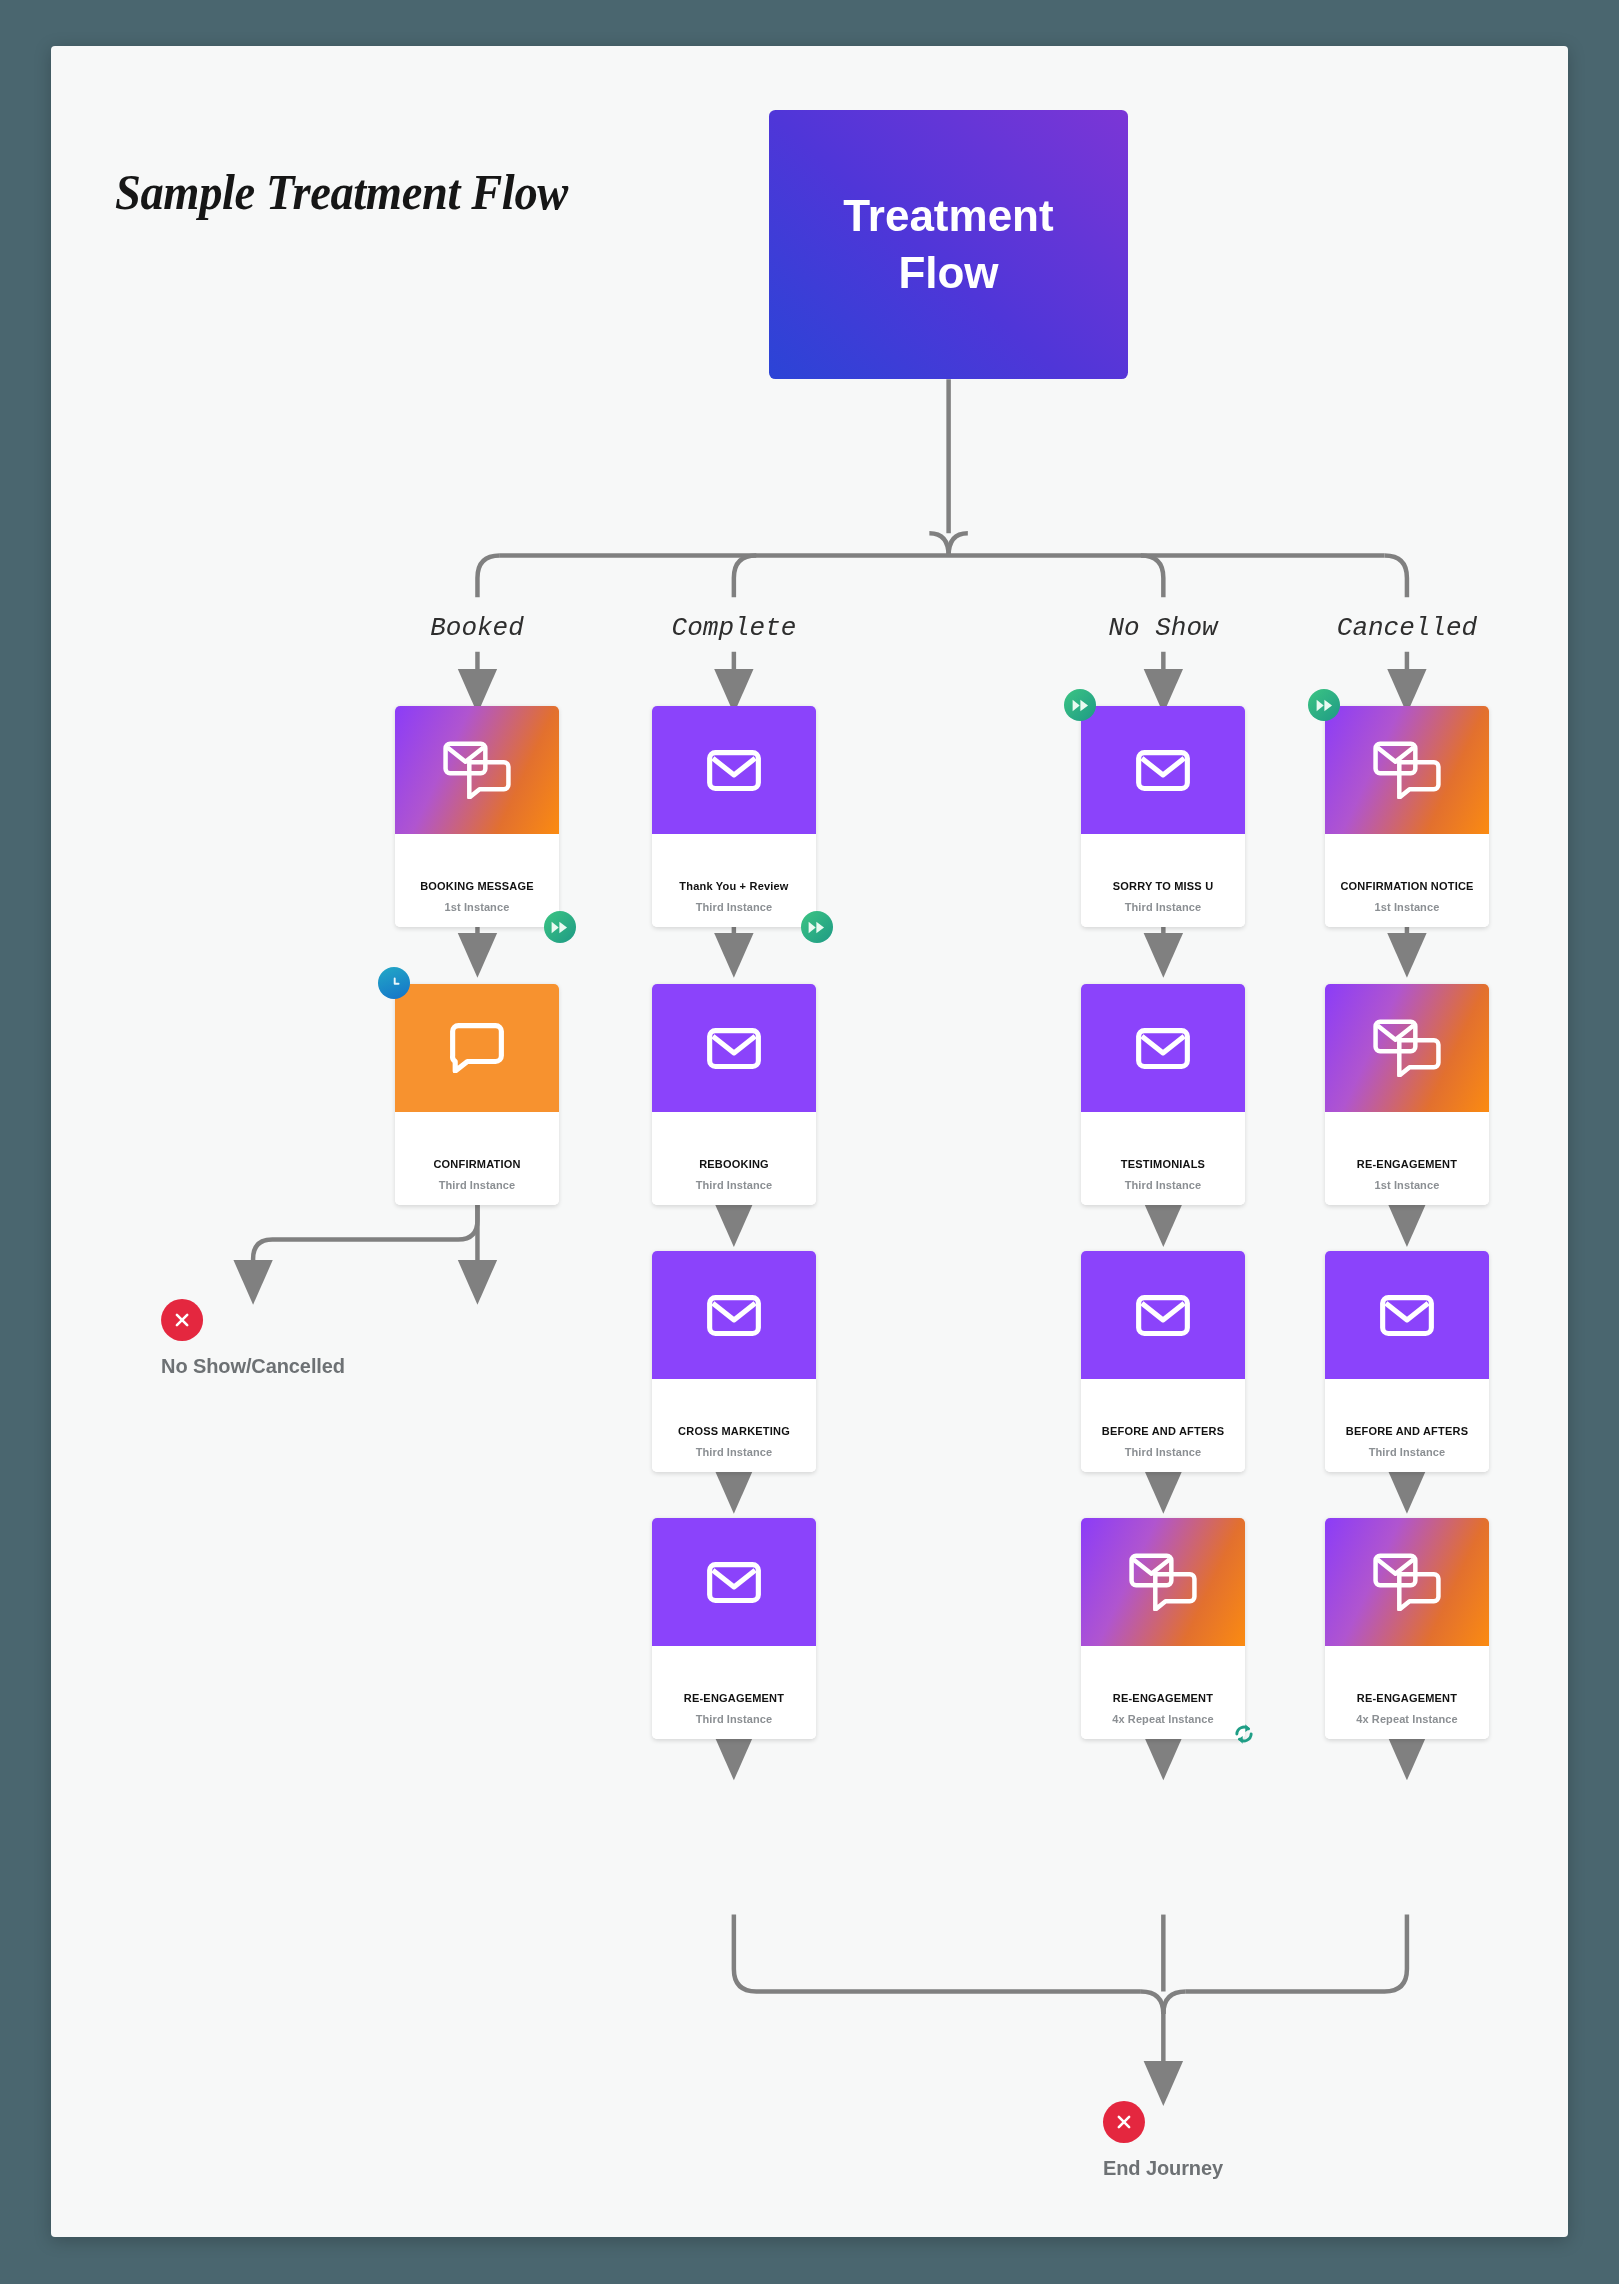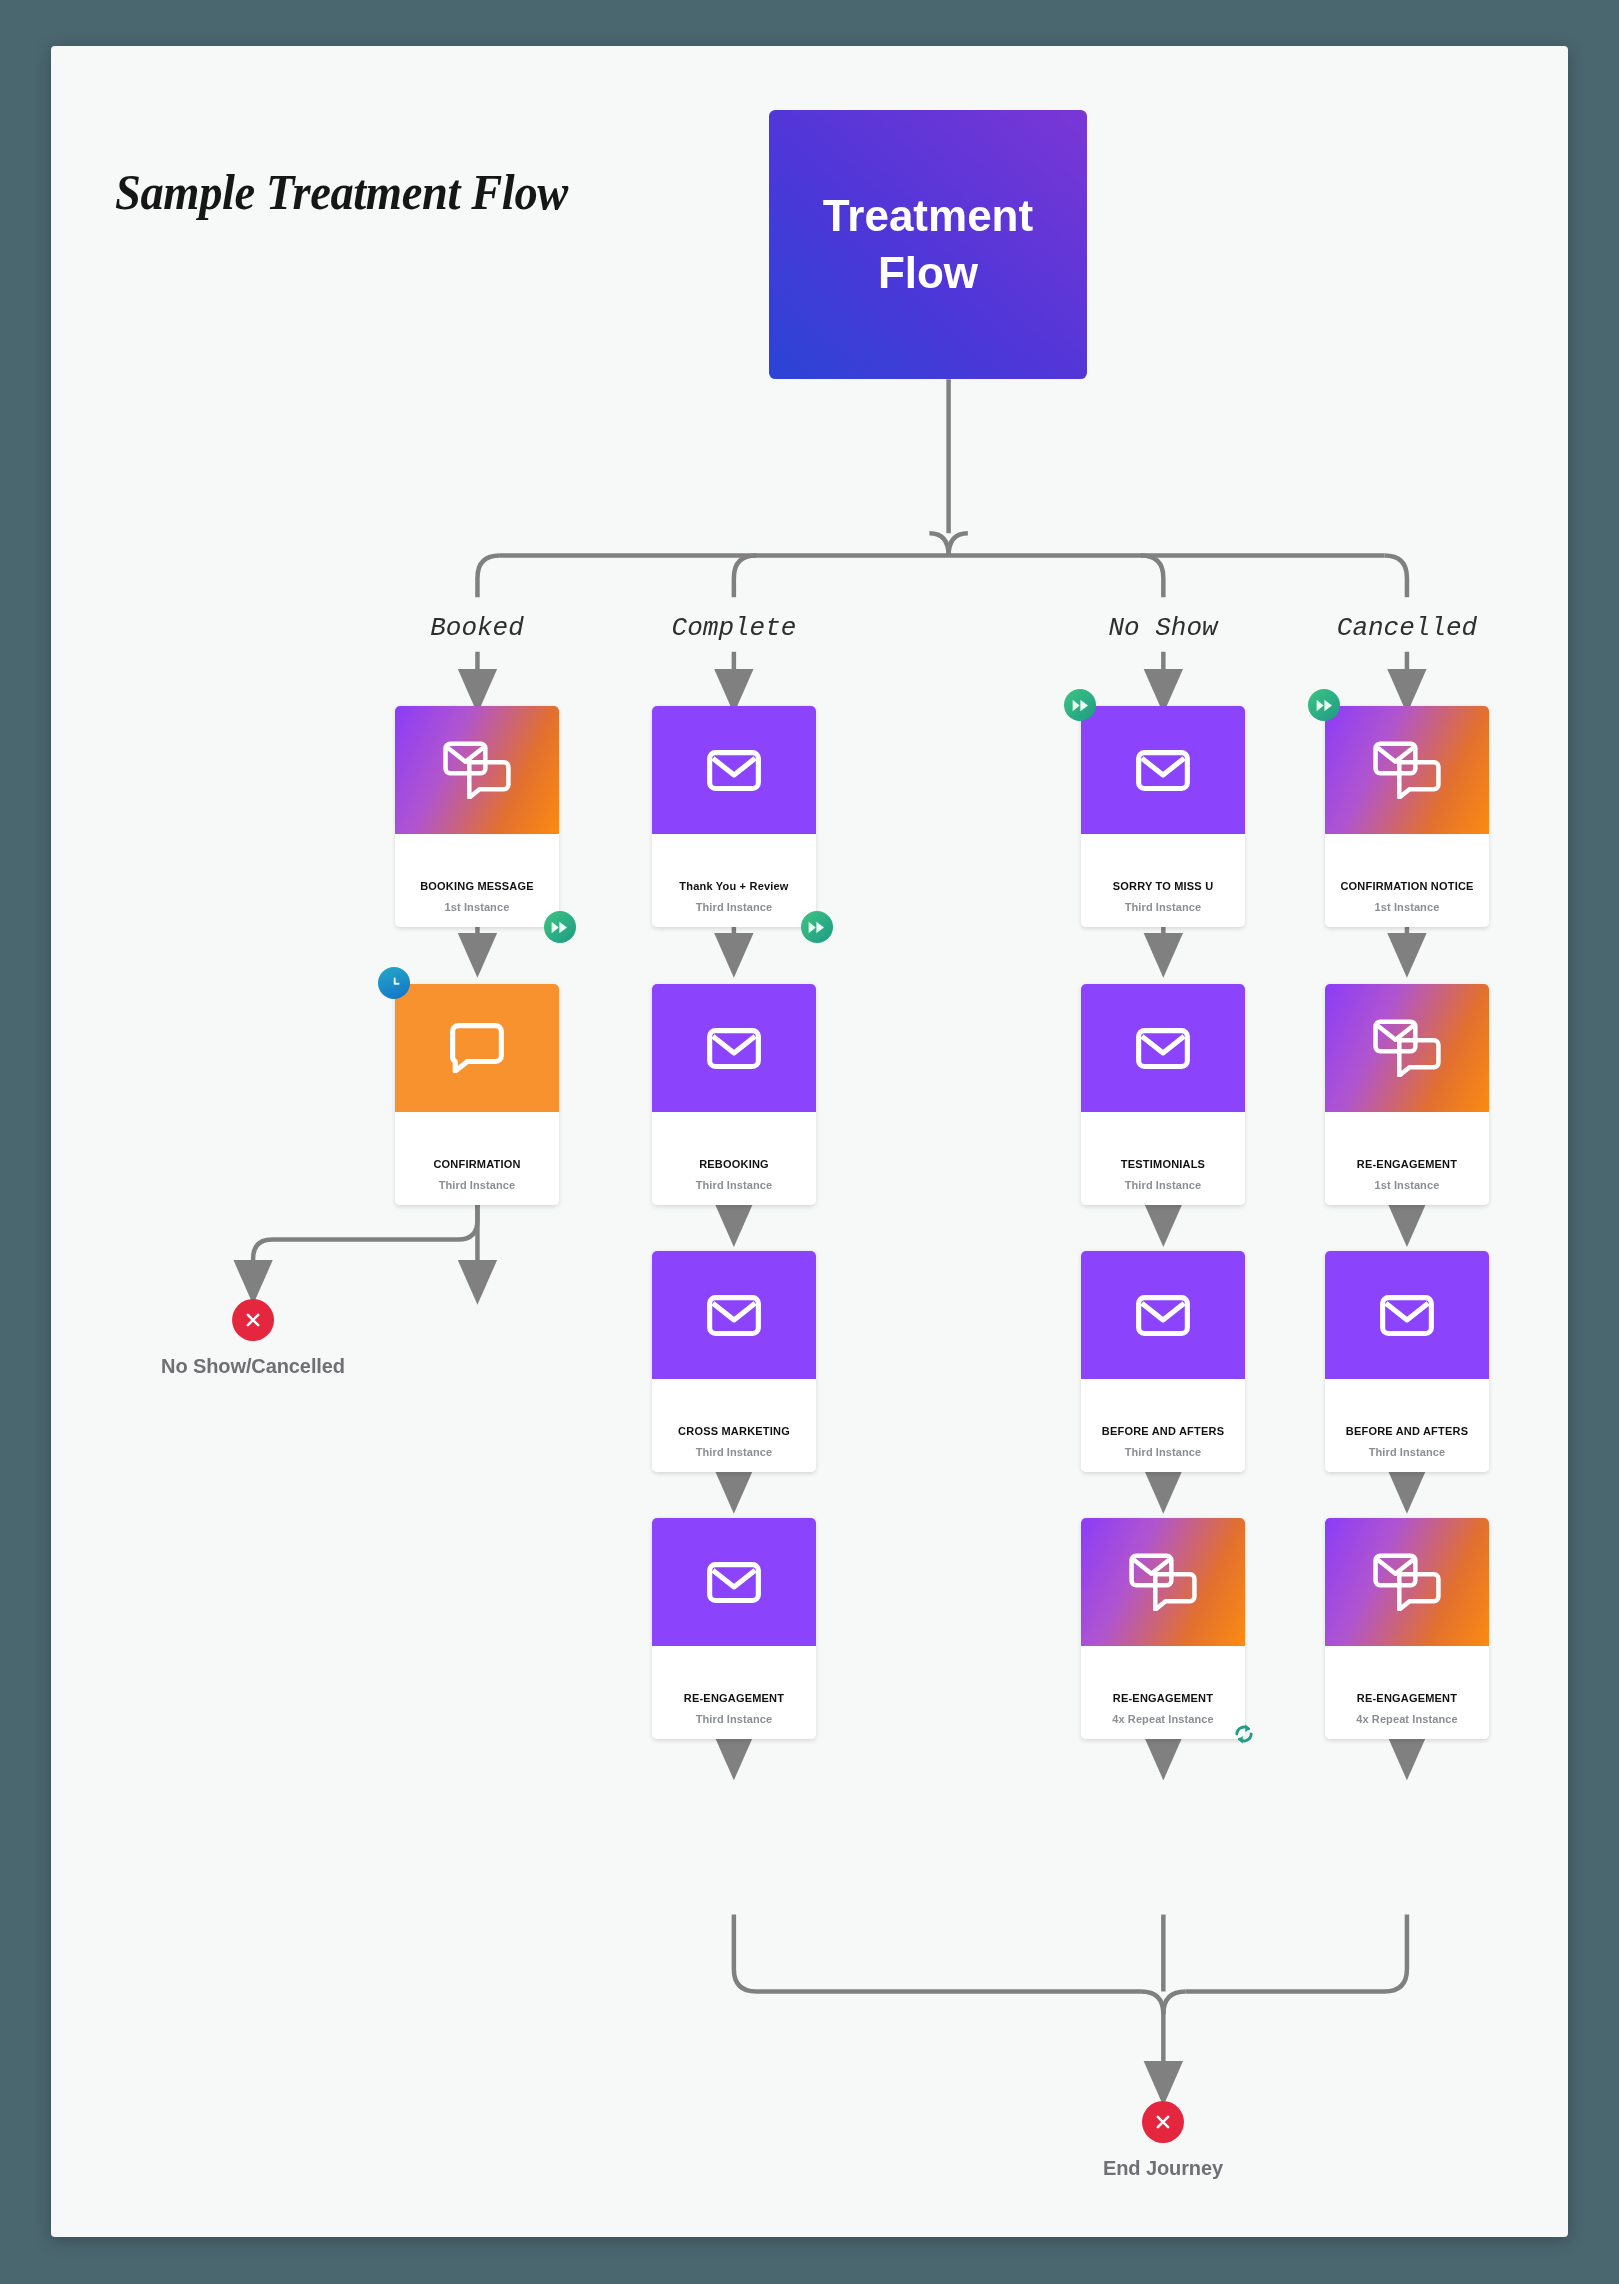--- a/index.html
+++ b/index.html
@@ -32,21 +32,21 @@
     font-style: italic; font-weight: bold;
     font-size: 50px; letter-spacing: -0.4px;
     color: #161616; white-space: nowrap;
     transform: scaleX(.93); transform-origin: left center;
   }
 
   
   #root-node {
     position: absolute;
     left: 718px; top: 64px;
-    width: 318px; height: 269px;
+    width: 359px; height: 269px;
     border-radius: 6.4px;
     background: linear-gradient(42deg, #2b44d6 0%, #4f36d8 45%, #7b36d6 100%);
     display: flex; flex-direction: column;
     align-items: center; justify-content: center;
     color: #fff; font-size: 44px; font-weight: bold;
     line-height: 1.28; text-align: center;
   }
 
   
   .branch-label {
@@ -111,21 +111,21 @@
   .badge-repeat {
     position: absolute; right: -16.7px; bottom: -13px;
     width: 35px; height: 35px;
     display: flex; align-items: center; justify-content: center;
   }
 
   
   .terminal {
     position: absolute;
     transform: translateX(-50%);
-    display: flex; flex-direction: column; align-items: center;
+    display: flex; flex-direction: column; 
   }
   .term-circle {
     width: 42px; height: 42px; border-radius: 50%;
     display: flex; align-items: center; justify-content: center;
   }
   .term-red { background: #e4273f; }
   .term-green { background: linear-gradient(150deg, #3fc983 0%, #179a87 100%); }
   .term-label {
     margin-top: 14px;
     font-size: 20px; font-weight: bold;

